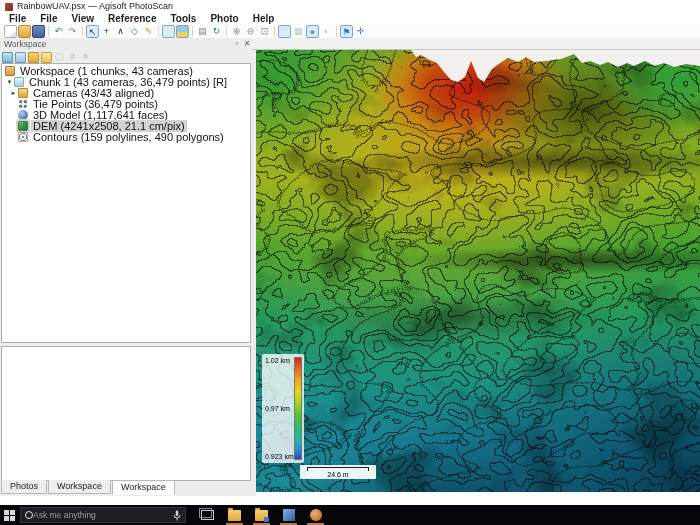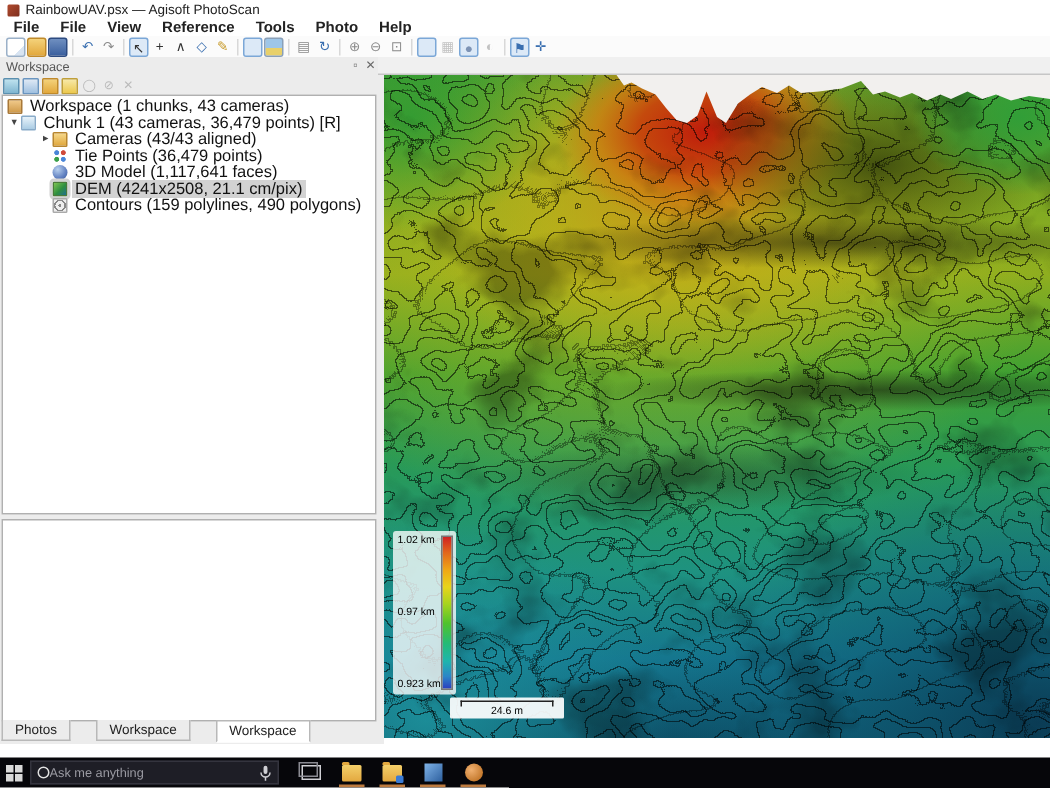--- a/index.html
+++ b/index.html
@@ -33,40 +33,40 @@
   .ph-btn{font-size:8px;color:#666;width:10px;text-align:center;line-height:12px;}
   .panel-toolbar{position:absolute;left:2px;top:13px;height:12px;display:flex;align-items:center;}
   .pti{width:11px;height:11px;line-height:10px;font-size:8px;text-align:center;margin-right:2px;border-radius:1px;box-sizing:border-box;flex:none;}
   .shape-chunk{background:linear-gradient(#bfe3ef,#7fb5d0);border:1px solid #5a90b0;}
   .shape-addphotos{background:linear-gradient(#dfe9f5,#9fc0e0);border:1px solid #6a95c0;}
   .shape-addfolder{background:linear-gradient(#f4d27a,#e2a83c);border:1px solid #c08a2a;}
   .shape-addmarker{background:linear-gradient(#f7e9a8,#ecc84e);border:1px solid #c0a03a;}
   .tree-pane{position:absolute;left:1px;top:25px;width:248px;height:277px;background:#fff;border:1px solid #b0b0b0;overflow:hidden;padding-top:1px;}
   .lower-pane{position:absolute;left:1px;top:308px;width:248px;height:133px;background:#fff;border:1px solid #b0b0b0;}
   .trow{display:flex;align-items:center;height:11px;}
-  .trow.lvl0{padding-left:3px}.trow.lvl1{padding-left:24px}
+  .trow.lvl0{padding-left:3px}.trow.lvl1{padding-left:7px}
   .tarrow{width:9px;flex:none;font-size:6px;color:#444;text-align:center;}
   .tico{width:10px;height:10px;flex:none;margin-right:3px;box-sizing:border-box;border-radius:1px;}
   .tlabel{font-size:11px;color:#111;white-space:nowrap;padding:0 2px;}
   .bold .tlabel{font-weight:normal;}
   .selected .tlabel{background:#d2d2d2;}
   .selected .tico{outline:2px solid #d2d2d2;}
   .ic-workspace{background:linear-gradient(#f0c98a,#cf9a4a);border:1px solid #a87838;}
   .ic-chunk{background:linear-gradient(#e8f3fa,#aacce4);border:1px solid #88aac8;}
   .ic-cameras{background:linear-gradient(#f6d88a,#e0a83e);border:1px solid #b8862e;}
   .ic-tiepoints{background:
      radial-gradient(circle at 28% 28%,#4a86d8 1.4px,transparent 1.9px),
      radial-gradient(circle at 72% 28%,#d04a3a 1.4px,transparent 1.9px),
      radial-gradient(circle at 28% 72%,#3aa04a 1.4px,transparent 1.9px),
      radial-gradient(circle at 72% 72%,#4a86d8 1.4px,transparent 1.9px);}
   .ic-model{background:radial-gradient(circle at 35% 30%,#b8d0ee,#5f7fc0 60%,#3a5898);border-radius:50%;}
   .ic-dem{background:linear-gradient(135deg,#7ec452,#2f8f3f 55%,#1f6f8f);border:1px solid #4a7a3a;}
   .ic-ortho{background:linear-gradient(180deg,#9ec6e8 50%,#d8c86a 50%);border:1px solid #8aa0b8;}
   .ic-contours{background:repeating-radial-gradient(circle at 50% 50%,#888 0 1px,#eee 1px 3px);border:1px solid #aaa;}
-  .bottom-tabs{position:absolute;left:1px;top:442px;height:15px;display:flex;align-items:flex-start;gap:16px;}
+  .bottom-tabs{position:absolute;left:1px;top:442px;height:15px;display:flex;align-items:flex-start;}
   .btab{font-size:9px;color:#222;line-height:13px;padding:0 8px;background:#ececec;border:1px solid #b8b8b8;border-top:none;margin-right:1px;}
   .btab.active{background:#fff;border-top:1px solid #b8b8b8;border-bottom:1px solid #fff;}
   
   .vtabs{position:absolute;left:252px;top:38px;width:448px;height:12px;background:#f0f0f0;border-bottom:1px solid #c6c6c6;box-sizing:border-box;display:flex;align-items:stretch;padding-left:4px;}
   .vtab{font-size:9px;color:#333;line-height:11px;padding:0 9px;display:flex;align-items:center;gap:4px;margin-top:20px;}
   .vtab.active{background:#fff;border:1px solid #c6c6c6;border-bottom:none;}
   .tab-close{display:inline-block;width:8px;height:8px;background:#c0392b;color:#fff;font-size:6px;line-height:8px;text-align:center;border-radius:1px;}
   
   .viewport{position:absolute;left:256px;top:50px;width:444px;height:442px;overflow:hidden;}
   .dem{display:block;}

